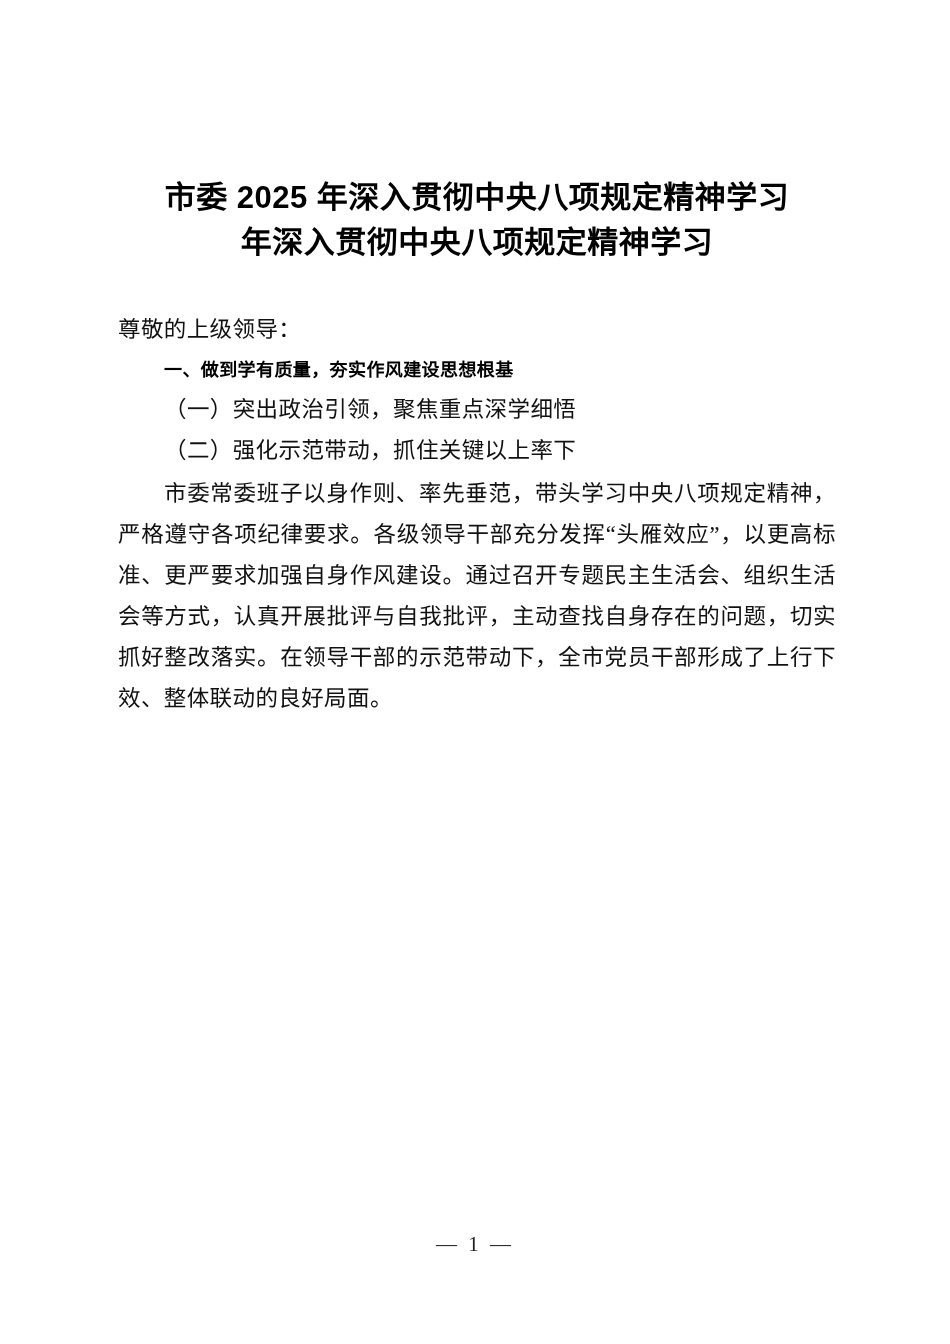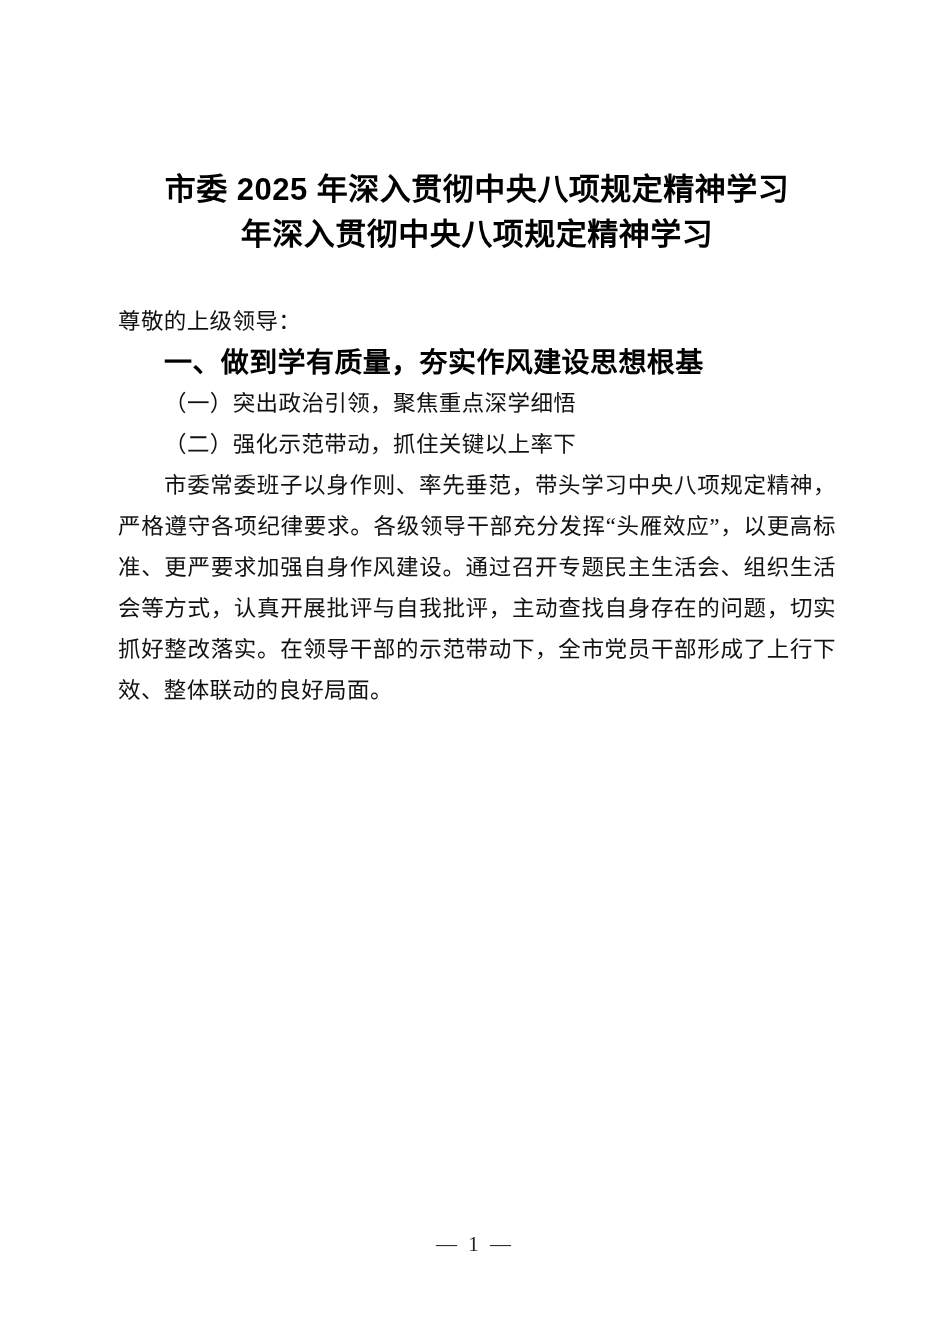--- a/index.html
+++ b/index.html
@@ -15,21 +15,21 @@
     height: 1344px;
     margin: 0 auto;
     background: #ffffff;
     box-sizing: border-box;
     overflow: hidden;
   }
 
   .content {
     position: absolute;
     left: 118px;
-    top: 0;
+    top: 8px;
     width: 718px;
   }
 
   
   .doc-title {
     font-family: "Liberation Sans", "DejaVu Sans", sans-serif;
     font-weight: 700;
     font-size: 31px;
     line-height: 45px;
     color: #000000;
@@ -63,32 +63,32 @@
   }
 
   p.salutation {
     text-indent: 0;
   }
 
   
   p.h1-cn {
     font-family: "Liberation Sans", "DejaVu Sans", sans-serif;
     font-weight: 700;
-    font-size: 28px;
+    font-size: 18px;
     line-height: 41px;
     color: #000000;
     margin: 0;
     text-indent: 46px;
     letter-spacing: 0.4px;
     text-align: left;
   }
 
   
   p.h2-cn {
-    font-family: Liberation Serif, serif;
+    font-family: Liberation Mono, monospace;
     font-size: 22.5px;
     line-height: 41px;
     color: #111111;
     margin: 0;
     text-indent: 46px;
     letter-spacing: 0.4px;
     text-align: left;
   }
 
   

